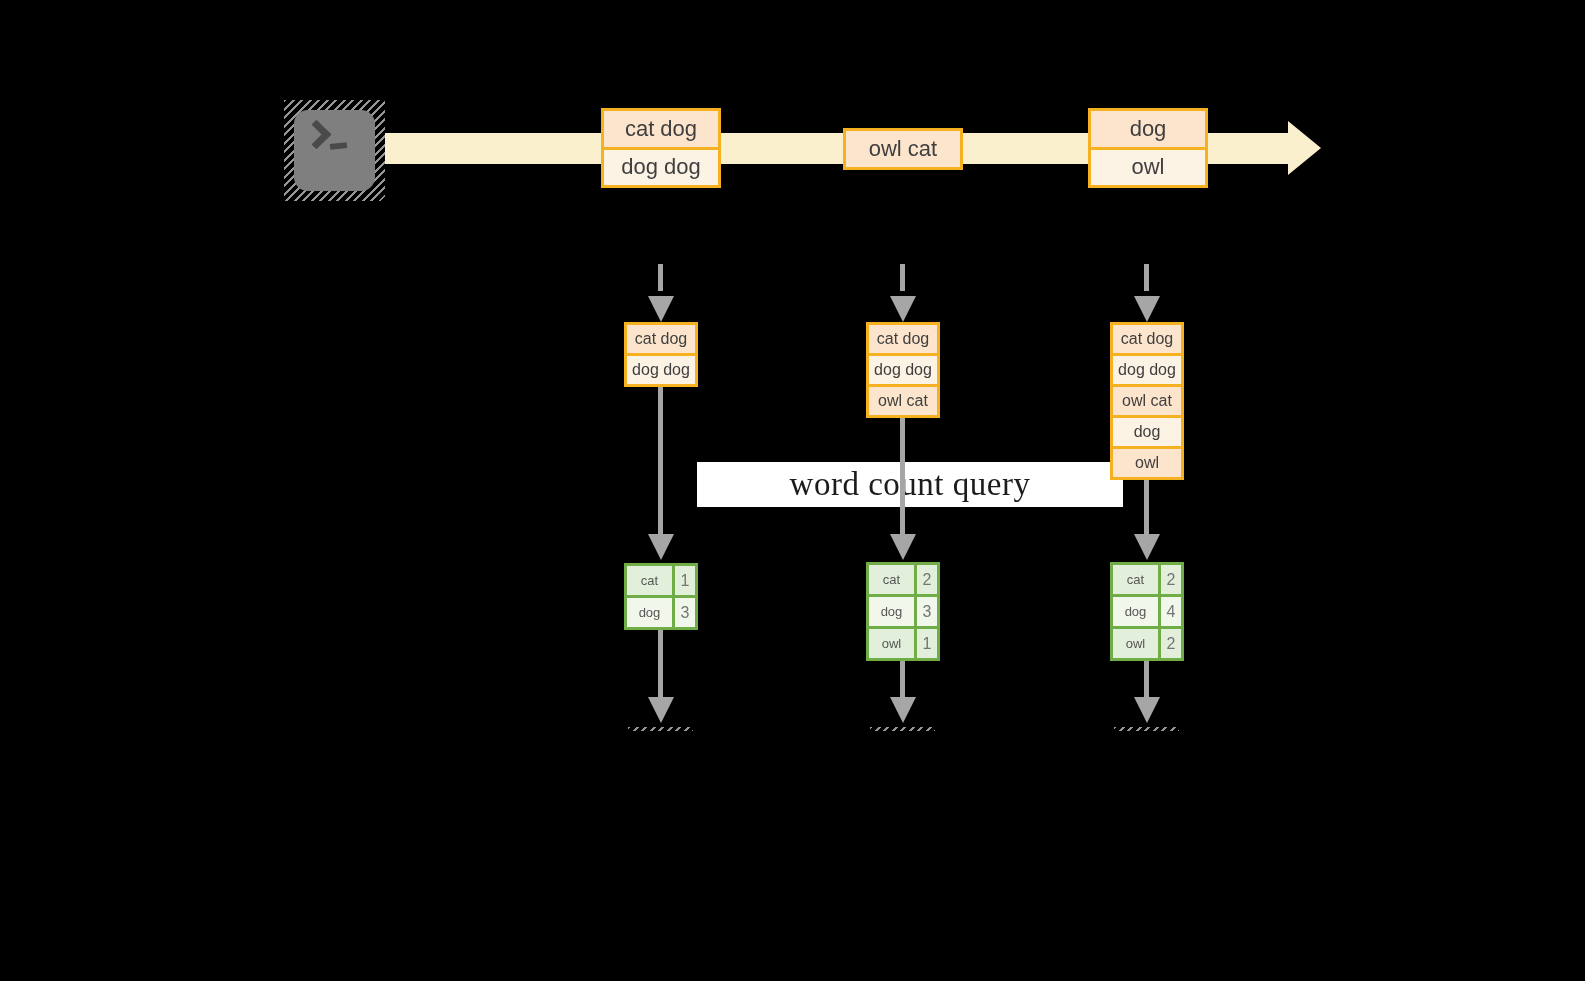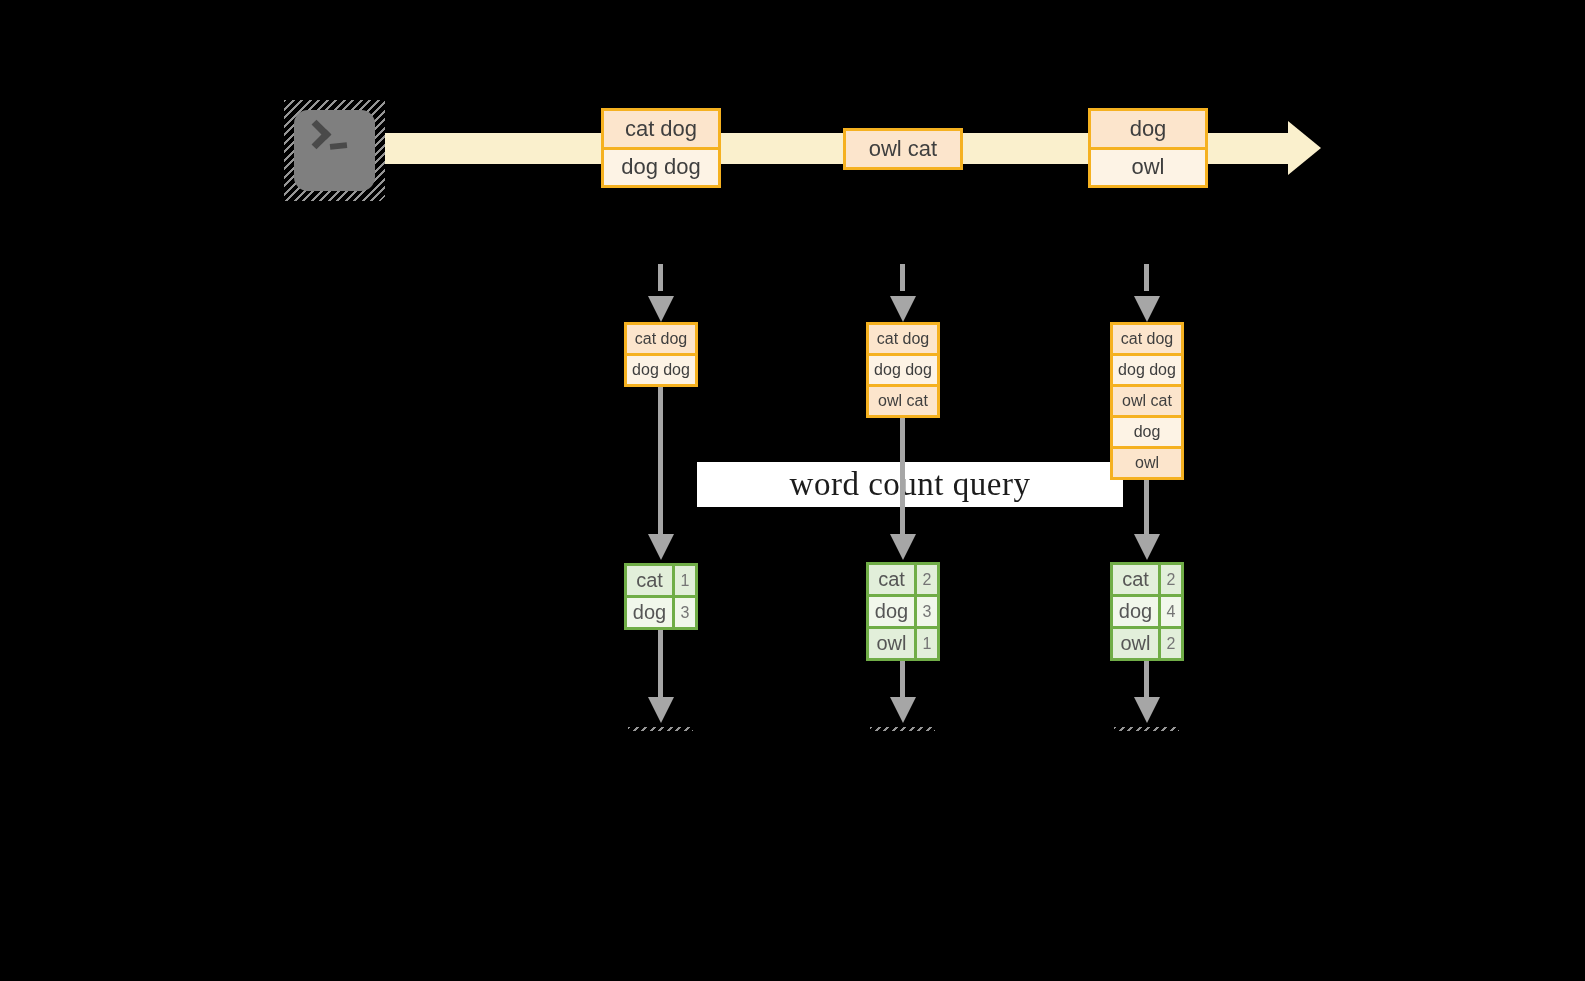--- a/index.html
+++ b/index.html
@@ -29,21 +29,21 @@
   
   .banner{position:absolute;left:697px;top:462px;width:426px;height:45px;background:#ffffff;
     display:flex;align-items:center;justify-content:center;z-index:1;font-family:Liberation Serif, serif;}
   .banner span{font-size:33px;color:#1c1c1c;letter-spacing:0.5px;}
   
   .gtable{position:absolute;box-sizing:border-box;border:3px solid #70ad47;width:74px;z-index:3;display:flex;flex-direction:column;}
   .grow{display:flex;height:29px;}
   .grow + .grow{border-top:3px solid #70ad47;}
   .g-odd{background:#e2efda;}
   .g-even{background:#f1f7eb;}
-  .gword{width:45px;display:flex;align-items:center;justify-content:center;font-size:20px;color:#565656;}
+  .gword{width:45px;display:flex;align-items:center;justify-content:center;font-size:13px;color:#565656;}
   .gnum{flex:1;border-left:3px solid #70ad47;display:flex;align-items:center;justify-content:center;font-size:16px;color:#757575;}
   
   .term{position:absolute;background:repeating-linear-gradient(135deg,#969696 0 2px,#000 2px 6px);z-index:3;}
   .term-lg{left:284px;top:100px;width:101px;height:101px;}
   .term-sm{width:65px;height:63px;}
   .term-body{position:absolute;background:#7f7f7f;}
   .term-lg .term-body{left:10px;top:10px;right:10px;bottom:10px;border-radius:14px;}
   .term-sm .term-body{left:6px;top:6px;right:6px;bottom:6px;border-radius:10px;}
   .chev{position:absolute;border-style:solid;border-color:#4a4a4a;border-width:0;transform:rotate(45deg);}
   .chev-lg{left:12px;top:14px;width:14px;height:14px;border-top-width:7px;border-right-width:7px;}

